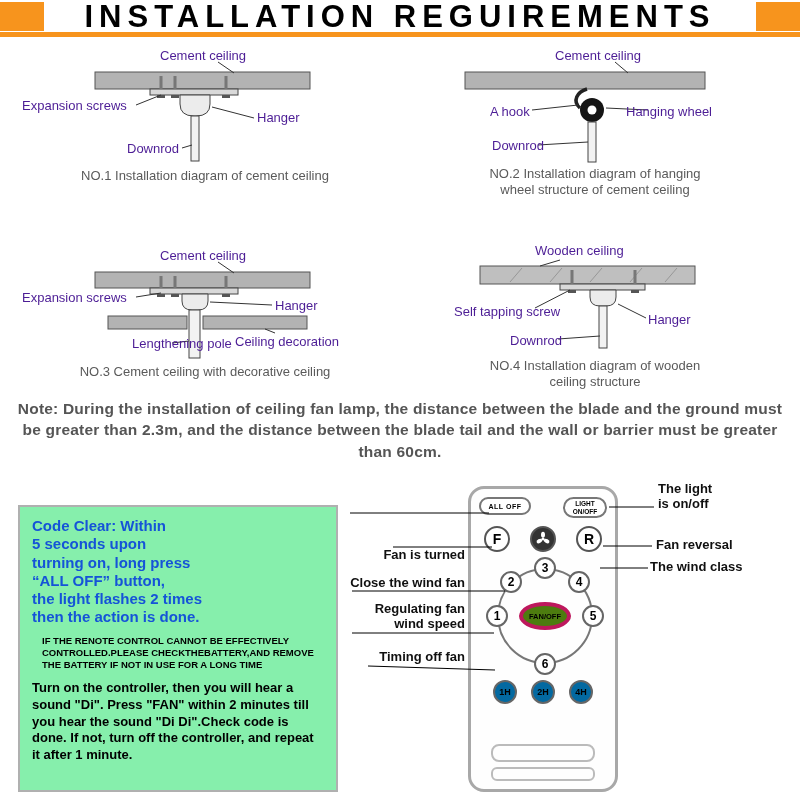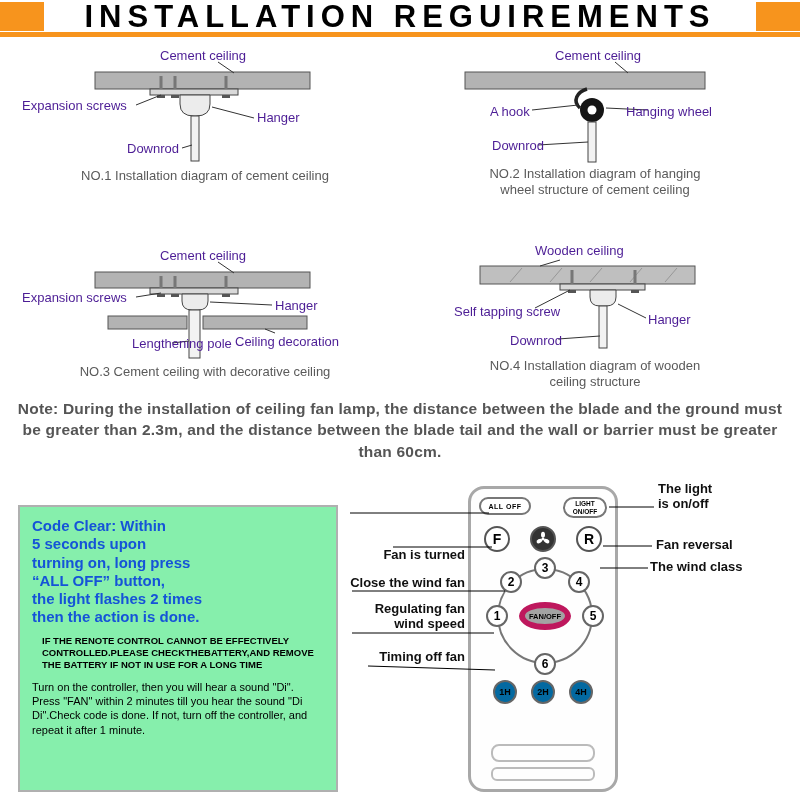--- a/index.html
+++ b/index.html
@@ -24,43 +24,43 @@
   
   .note { position:absolute; left:15px; top:398px; width:770px; text-align:center;
           font-size:15.5px; font-weight:700; color:#555; line-height:1.38; letter-spacing:0.2px; }
 
   
   .info-box { position:absolute; left:18px; top:505px; width:292px; height:263px;
               border:2px solid #b0b0b0; background:#86efac; padding:10px 12px; box-sizing:content-box; }
   .blue-text { color:#1553d8; font-weight:700; font-size:15px; line-height:1.22;
                white-space:pre-line; margin:0; }
   .warn-text { color:#000; font-weight:700; font-size:9.5px; line-height:1.3; margin:8px 0 0 10px; }
-  .pair-text { color:#000; font-weight:400; font-size:11px; line-height:1.3; margin:8px 0 0 0; }
+  .pair-text { color:#000; font-weight:700; font-size:13px; line-height:1.3; margin:8px 0 0 0; }
 
   
   .remote { position:absolute; left:468px; top:486px; width:150px; height:306px;
             border:3px solid #a8a8a8; border-radius:16px; background:#fefefe; box-sizing:border-box; }
   .pill-row { display:flex; justify-content:space-between; padding:8px 8px 0 8px; }
   .pill { border:2px solid #777; border-radius:12px; display:flex; align-items:center;
           justify-content:center; text-align:center; font-weight:700; background:#fff; box-sizing:border-box; }
   .pill.all-off { width:52px; height:18px; font-size:7px; letter-spacing:0.5px; }
   .pill.light { width:44px; height:21px; font-size:6.5px; line-height:1.15; white-space:pre-line; }
   .fr-row { display:flex; justify-content:space-between; padding:8px 13px 0 13px; }
   .circle-btn { width:26px; height:26px; border:2px solid #555; border-radius:50%; background:#fff;
                 display:flex; align-items:center; justify-content:center; font-weight:700;
                 font-size:14px; box-sizing:border-box; }
   .fan-btn { background:#333; }
   .pad { position:relative; width:112px; height:112px; margin:6px auto 0 auto; }
   .pad-ring { position:absolute; left:10px; top:10px; width:92px; height:92px;
               border:2px solid #777; border-radius:50%; }
   .num-btn { position:absolute; width:22px; height:22px; border:2px solid #666; border-radius:50%;
              background:#fff; display:flex; align-items:center; justify-content:center;
              font-size:12px; font-weight:700; box-sizing:border-box; }
-  .fanoff { position:absolute; left:32px; top:44px; width:52px; height:28px; border:6px solid #be185d;
-            border-radius:50%; background:#a3a3a3; display:flex; align-items:center; justify-content:center;
+  .fanoff { position:absolute; left:32px; top:44px; width:52px; height:28px; border:4px solid #be185d;
+            border-radius:50%; background:#4d7c0f; display:flex; align-items:center; justify-content:center;
             font-size:7.5px; font-weight:700; box-sizing:border-box; }
   .timer-row { display:flex; justify-content:center; gap:14px; margin-top:10px; }
   .timer-btn { width:24px; height:24px; border:2px solid #666; border-radius:50%; background:#0369a1;
                display:flex; align-items:center; justify-content:center; font-size:9px; font-weight:700;
                box-sizing:border-box; }
   .bottom-bars { position:absolute; left:50%; transform:translateX(-50%); bottom:8px; width:104px; }
   .bbar1 { height:14px; border:2px solid #bbb; border-radius:8px; margin-bottom:5px; }
   .bbar2 { height:10px; border:2px solid #bbb; border-radius:6px; }
 
   

